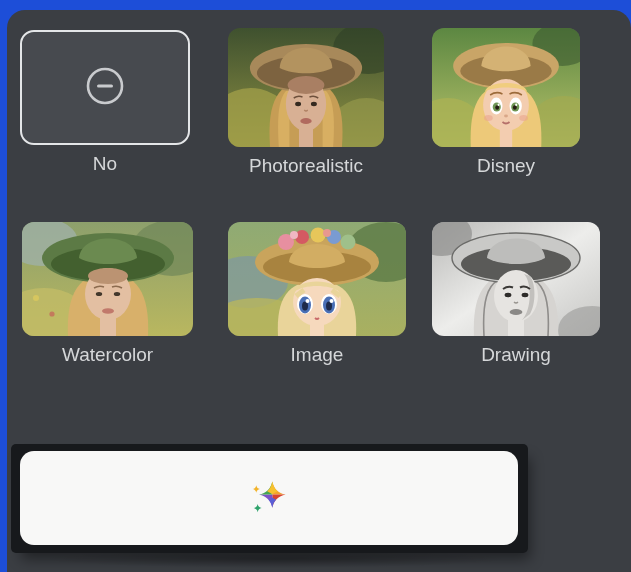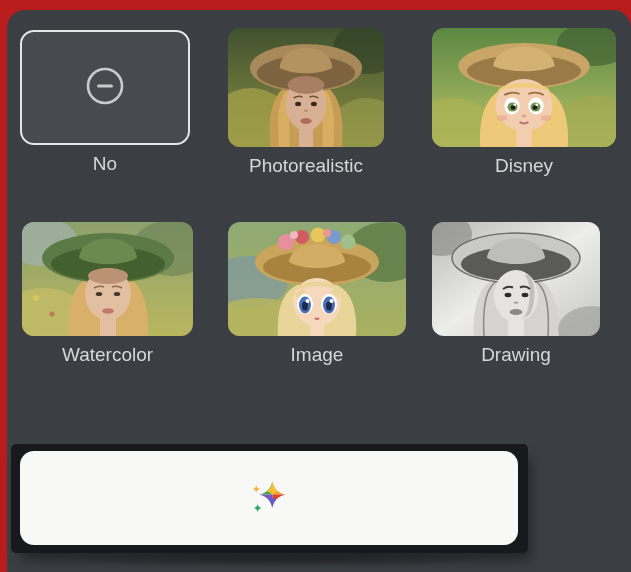--- a/index.html
+++ b/index.html
@@ -1,29 +1,29 @@
 <!DOCTYPE html>
 <html><head>
 <meta charset="utf-8">
 <style>
   html,body{margin:0;padding:0;background:#26282c;}
   .screen{position:relative;width:631px;height:572px;overflow:hidden;
-          font-family:"Liberation Sans",sans-serif;background:#b91c1c;}
+          font-family:"Liberation Sans",sans-serif;background:#1d4ed8;}
   .panel{position:absolute;left:7px;top:10px;right:0;bottom:0;
          background:#3b3e43;border-radius:18px 18px 0 0;}
   .option{position:absolute;display:flex;flex-direction:column;align-items:center;}
   .thumb{width:100%;border-radius:12px;overflow:hidden;position:relative;display:block;}
   .thumb svg{display:block;width:100%;height:100%;}
   .tile-no{box-sizing:border-box;width:100%;background:#474a4f;border:2px solid #e4e6e8;
            border-radius:14px;display:flex;align-items:center;justify-content:center;}
   .opt-label{margin-top:8px;font-size:19px;line-height:22px;color:#d5d7d9;text-align:center;}
   
   #opt-no{left:20px;top:30px;width:170px;}        #opt-no .tile-no{height:115px;}
   #opt-photo{left:228px;top:28px;width:156px;}    #opt-photo .thumb{height:119px;}
-  #opt-disney{left:432px;top:28px;width:184px;}   #opt-disney .thumb{height:119px;}
+  #opt-disney{left:432px;top:28px;width:148px;}   #opt-disney .thumb{height:119px;}
   #opt-water{left:22px;top:222px;width:171px;}    #opt-water .thumb{height:114px;}
   #opt-anime{left:228px;top:222px;width:178px;}   #opt-anime .thumb{height:114px;}
   #opt-draw{left:432px;top:222px;width:168px;}    #opt-draw .thumb{height:114px;}
   
   .btn-frame{position:absolute;left:11px;top:444px;width:517px;height:109px;
              background:#17191c;border-radius:5px;
              box-shadow:6px 10px 14px -4px rgba(0,0,0,.45);}
   .btn{position:absolute;left:9px;top:7px;right:10px;bottom:8px;background:#f8f8f7;
        border:none;border-radius:14px;display:flex;align-items:center;justify-content:center;
        gap:11px;cursor:pointer;font-family:"Liberation Sans",sans-serif;}

